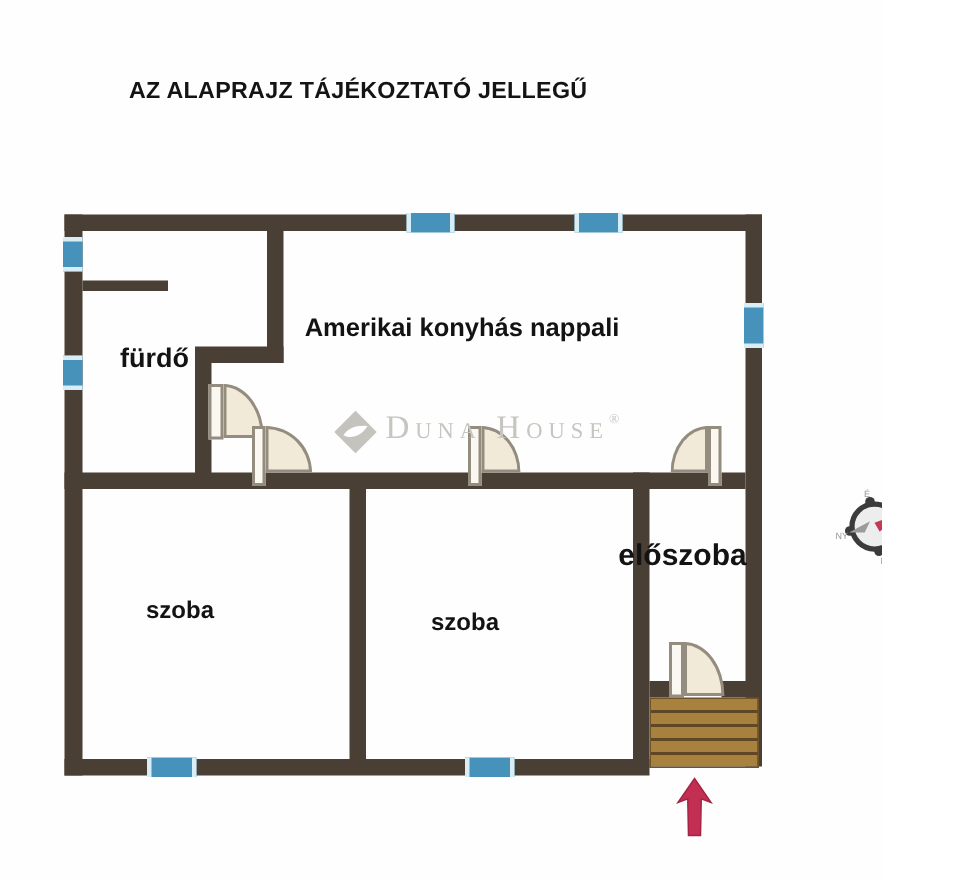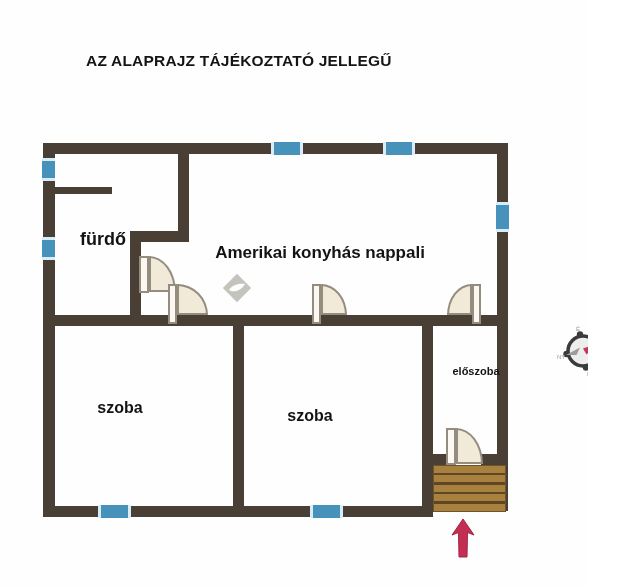--- a/index.html
+++ b/index.html
@@ -70,29 +70,32 @@
 
   <div class="arc tl" style="left:447px;top:284px;width:25px;height:31px;"></div>
   <div class="leaf" style="left:472px;top:284px;width:9px;height:40px;"></div>
 
   <div class="leaf" style="left:446px;top:428px;width:10px;height:37px;"></div>
   <div class="arc tr" style="left:456px;top:428px;width:27px;height:36px;"></div>
 
   <div class="stairs" style="left:433px;top:465px;width:73px;height:47px;"></div>
 
   <div class="room-label" style="left:103px;top:239px;font-size:18px;">fürdő</div>
-  <div class="room-label" style="left:320px;top:219px;font-size:17px;margin-top:34px;">Amerikai konyhás nappali</div>
+  <div class="room-label" style="left:308px;top:219px;font-size:17px;">Amerikai konyhás nappali</div>
   <div class="room-label" style="left:120px;top:408px;font-size:16px;">szoba</div>
   <div class="room-label" style="left:310px;top:416px;font-size:16px;">szoba</div>
-  <div class="room-label" style="left:476px;top:371px;font-size:11px;">előszoba</div>
+  <div class="room-label" style="left:455px;top:371px;font-size:20px;">előszoba</div>
 
   <svg style="left:219px;top:270px;" width="36" height="36" viewBox="0 0 36 36">
     <rect x="8" y="8" width="20" height="20" transform="rotate(45 18 18)" fill="#c5c3be"></rect>
     <path d="M10 20 C13 15,20 13,26 14 C22 21,14 23,10 20 Z" fill="#ffffff"></path>
   </svg>
+  <div class="wm" style="left:257px;top:272px;">
+    <span>Duna House</span><sup>®</sup>
+  </div>
 
   <svg style="left:559px;top:327px;" width="50" height="50" viewBox="0 0 50 50">
     <circle cx="24" cy="24" r="15" fill="#ededed" stroke="#3b3b3b" stroke-width="3.5"></circle>
     <circle cx="21" cy="7.5" r="3.2" fill="#3b3b3b"></circle>
     <circle cx="40.5" cy="21" r="3.2" fill="#3b3b3b"></circle>
     <circle cx="27" cy="40.5" r="3.2" fill="#3b3b3b"></circle>
     <circle cx="7.5" cy="27" r="3.2" fill="#3b3b3b"></circle>
     <text x="17" y="4" font-size="6" fill="#9a9a9a">É</text>
     <text x="45" y="20" font-size="6" fill="#9a9a9a">K</text>
     <text x="28" y="49" font-size="6" fill="#9a9a9a">D</text>

